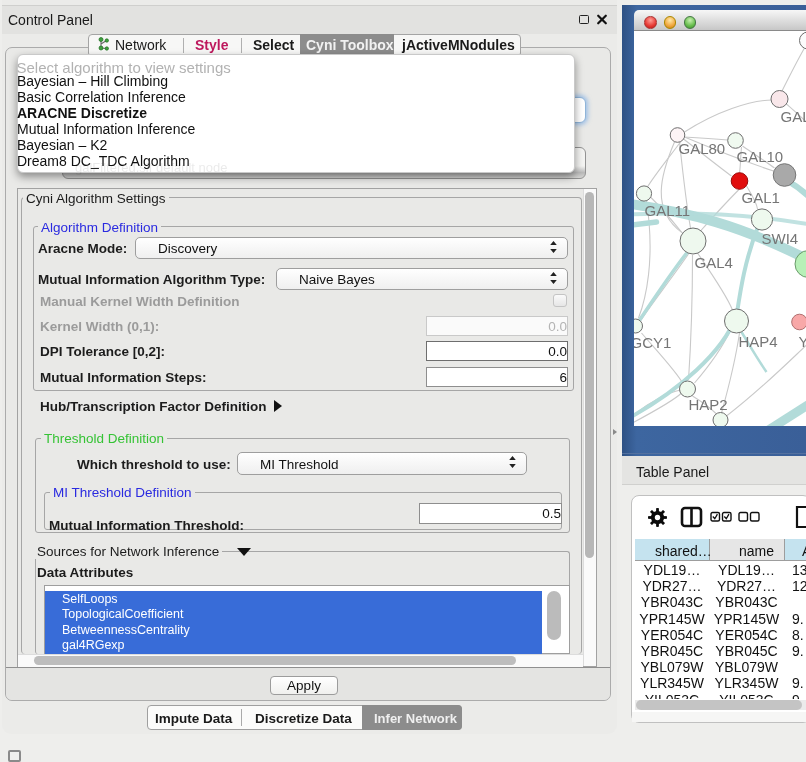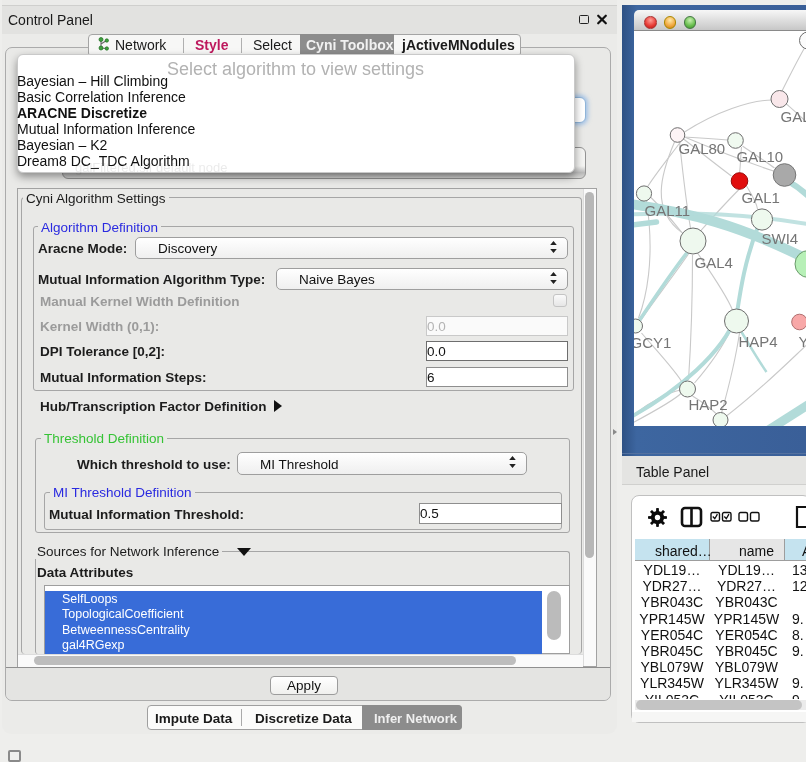--- a/index.html
+++ b/index.html
@@ -1,20 +1,20 @@
 <!DOCTYPE html>
 <html><head><meta charset="utf-8"><style>
 html,body{margin:0;padding:0}
 body{width:806px;height:762px;position:relative;background:#eeeeec;font-family:"Liberation Sans",sans-serif;overflow:hidden}
 .abs{position:absolute}
 .lbl{font-weight:bold;font-size:13.5px;color:#1c1c1c;white-space:nowrap}
 .dis{color:#9b9b9b}
 .combo{position:absolute;border:1px solid #9e9e9e;border-radius:5px;background:linear-gradient(#ffffff,#efefef);box-sizing:border-box}
 .combotxt{position:absolute;font-size:13.5px;color:#111;white-space:nowrap}
-.numin{position:absolute;box-sizing:border-box;background:#fff;text-align:left;font-size:13.5px;color:#111;line-height:19px;padding-right:7px}
+.numin{position:absolute;box-sizing:border-box;background:#fff;text-align:right;font-size:13.5px;color:#111;line-height:19px;}
 .gtitle{position:absolute;font-size:13.5px;background:#e9e9e7;padding:0 3px;white-space:nowrap}
 .group{position:absolute;border:1px solid #a6a6a6;border-radius:3px;box-sizing:border-box}
 </style></head>
 <body>
 
 <div class="abs" style="left:2px;top:0;width:615px;height:734px;background:#ebebe9;border-radius:0 0 9px 9px;"></div>
 <div class="abs" style="left:2px;top:5px;width:615px;height:28px;background:#e2e2e0;border-top:1px solid #cfcfcd"></div>
 <div class="abs" style="left:8px;top:12px;font-size:14px;color:#1a1a1a">Control Panel</div>
 
 <div class="abs" style="left:579px;top:15px;width:10px;height:9px;border:1.6px solid #222;border-radius:1.5px;box-sizing:border-box"></div>
@@ -30,21 +30,21 @@
 <div class="abs" style="left:241px;top:38px;width:1px;height:15px;background:#b0b0b0"></div>
 <svg class="abs" style="left:97px;top:36px" width="13" height="16" viewBox="0 0 13 16">
     <path d="M4 4 L4 12 M4 8 L9.5 4.5 M4 12 L9.5 12.5" stroke="#666" stroke-width="1.1" fill="none"></path>
     <circle cx="4" cy="3.5" r="2" fill="#3fa03f" stroke="#1d6b1d" stroke-width="0.7"></circle>
     <circle cx="9.8" cy="4.5" r="1.7" fill="#3fa03f" stroke="#1d6b1d" stroke-width="0.7"></circle>
     <circle cx="4" cy="12" r="2" fill="#3fa03f" stroke="#1d6b1d" stroke-width="0.7"></circle>
     <circle cx="9.8" cy="12.5" r="1.7" fill="#3fa03f" stroke="#1d6b1d" stroke-width="0.7"></circle>
   </svg>
 <div class="abs" style="left:115px;top:37px;font-size:14px;font-weight:normal;color:#1a1a1a">Network</div>
 <div class="abs" style="left:195px;top:37px;font-size:14px;font-weight:bold;color:#be185d">Style</div>
-<div class="abs" style="left:253px;top:37px;font-size:14px;font-weight:normal;color:#1a1a1a">Select</div>
+<div class="abs" style="left:253px;top:37px;font-size:14px;font-weight:bold;color:#1a1a1a">Select</div>
 <div class="abs" style="left:306px;top:37px;font-size:14px;font-weight:bold;color:#f2f2f2">Cyni Toolbox</div>
 <div class="abs" style="left:402px;top:37px;font-size:14px;font-weight:bold;color:#1a1a1a">jActiveMNodules</div>
 
 <div class="abs" style="left:340px;top:97px;width:246px;height:26px;background:#fff;border:1px solid #8fb4d8;border-radius:6px;box-sizing:border-box;box-shadow:0 0 4px 2px rgba(100,160,230,.55)"></div>
 <div class="abs" style="left:62px;top:147px;width:524px;height:32px;background:linear-gradient(#f4f4f2 60%,#b9b9b9 82%,#d6d6d4);border:1px solid #939393;border-radius:6px;box-sizing:border-box"></div>
 
 <div class="abs" style="left:17px;top:188px;width:580px;height:479px;border:1px solid #a2a2a2;box-sizing:border-box;background:#e9e9e7"></div>
 
 <div class="group" style="left:21px;top:197px;width:561px;height:457px;border-radius:4px;border-bottom:none"></div>
 <div class="gtitle" style="left:23px;top:190.5px;color:#1c1c1c">Cyni Algorithm Settings</div>
@@ -88,21 +88,21 @@
 
 <div class="lbl abs" style="left:77px;top:457px">Which threshold to use:</div>
 <div class="combo" style="left:237px;top:452px;width:290px;height:23px"></div>
 <div class="combotxt" style="left:260px;top:457px">MI Threshold</div>
 <svg class="abs" style="left:507px;top:455px" width="11" height="14" viewBox="0 0 11 14">
     <path d="M5.5 1 L8.8 5 L2.2 5 Z M5.5 13 L8.8 9 L2.2 9 Z" fill="#222"></path>
   </svg>
 
 <div class="group" style="left:44px;top:492px;width:518px;height:38px"></div>
 <div class="gtitle" style="left:50px;top:485px;color:#2a2ae0">MI Threshold Definition</div>
-<div class="lbl abs" style="left:49px;top:507px">Mutual Information Threshold:</div>
+<div class="lbl abs" style="left:49px;top:518px">Mutual Information Threshold:</div>
 <div class="numin" style="left:419px;top:503px;width:143px;height:21px;border:1px solid #8e8e8e">0.5</div>
 
 <div class="group" style="left:35px;top:551px;width:535px;height:103px;border-bottom:none"></div>
 <div class="gtitle" style="left:34px;top:544px;color:#1c1c1c">Sources for Network Inference</div>
 <svg class="abs" style="left:236px;top:547px" width="16" height="10" viewBox="0 0 16 10">
     <path d="M1 1 L15 1 L8 9 Z" fill="#111"></path>
   </svg>
 <div class="lbl abs" style="left:37px;top:565px">Data Attributes</div>
 
 <div class="abs" style="left:44px;top:585px;width:526px;height:69px;background:#fff;border:1px solid #9e9e9e;box-sizing:border-box"></div>
@@ -122,21 +122,21 @@
 <div class="abs" style="left:270px;top:676px;width:68px;height:19px;background:linear-gradient(#ffffff,#f0f0ee);border:1px solid #9c9c9c;border-radius:4px;box-sizing:border-box;text-align:center;font-size:13.5px;color:#111;line-height:17px">Apply</div>
 
 <div class="abs" style="left:147px;top:705px;width:315px;height:25px;background:#fbfbfa;border:1px solid #9f9f9f;border-radius:4px;box-sizing:border-box"></div>
 <div class="abs" style="left:362px;top:705px;width:100px;height:25px;background:#8c8c8c;border-radius:0 4px 4px 0"></div>
 <div class="abs" style="left:241px;top:709px;width:1px;height:17px;background:#aaaaaa"></div>
 <div class="abs" style="left:155px;top:711px;font-size:13.5px;font-weight:bold;color:#1a1a1a">Impute Data</div>
 <div class="abs" style="left:255px;top:711px;font-size:13.5px;font-weight:bold;color:#1a1a1a">Discretize Data</div>
 <div class="abs" style="left:374px;top:711px;font-size:13px;font-weight:bold;color:#f0f0f0">Infer Network</div>
 
 <div class="abs" style="left:16.5px;top:54px;width:558px;height:119px;background:#fff;border:1px solid #c9c9c9;border-radius:6px;box-sizing:border-box;box-shadow:0 4px 9px rgba(0,0,0,.4)"></div>
-<div class="abs" style="left:16.5px;top:59px;width:558px;text-align:center;font-size:18px;color:#b2b2b2">Select algorithm to view settings</div>
+<div class="abs" style="left:16.5px;top:59px;width:558px;text-align:left;font-size:15px;color:#b2b2b2">Select algorithm to view settings</div>
 <div class="abs" style="left:17px;top:73px;font-size:14px;color:#111;line-height:16.1px;white-space:pre">Bayesian – Hill Climbing
 Basic Correlation Inference
 <b>ARACNE Discretize</b>
 Mutual Information Inference
 Bayesian – K2
 Dream8 DC_TDC Algorithm</div>
 <div class="abs" style="left:75px;top:160px;font-size:13px;color:rgba(60,60,60,0.11);white-space:nowrap">galFiltered.sif default node</div>
 
 <div class="abs" style="left:622px;top:5px;width:184px;height:451px;background:linear-gradient(90deg,#2e5184,#3d66a0 8%,#3a5f98)"></div>
 <div class="abs" style="left:633.5px;top:10px;width:172.5px;height:21px;background:linear-gradient(#f7f7f7,#c7c7c7);border-radius:5px 0 0 0;border-bottom:1px solid #8a8a8a;box-sizing:border-box"></div>

